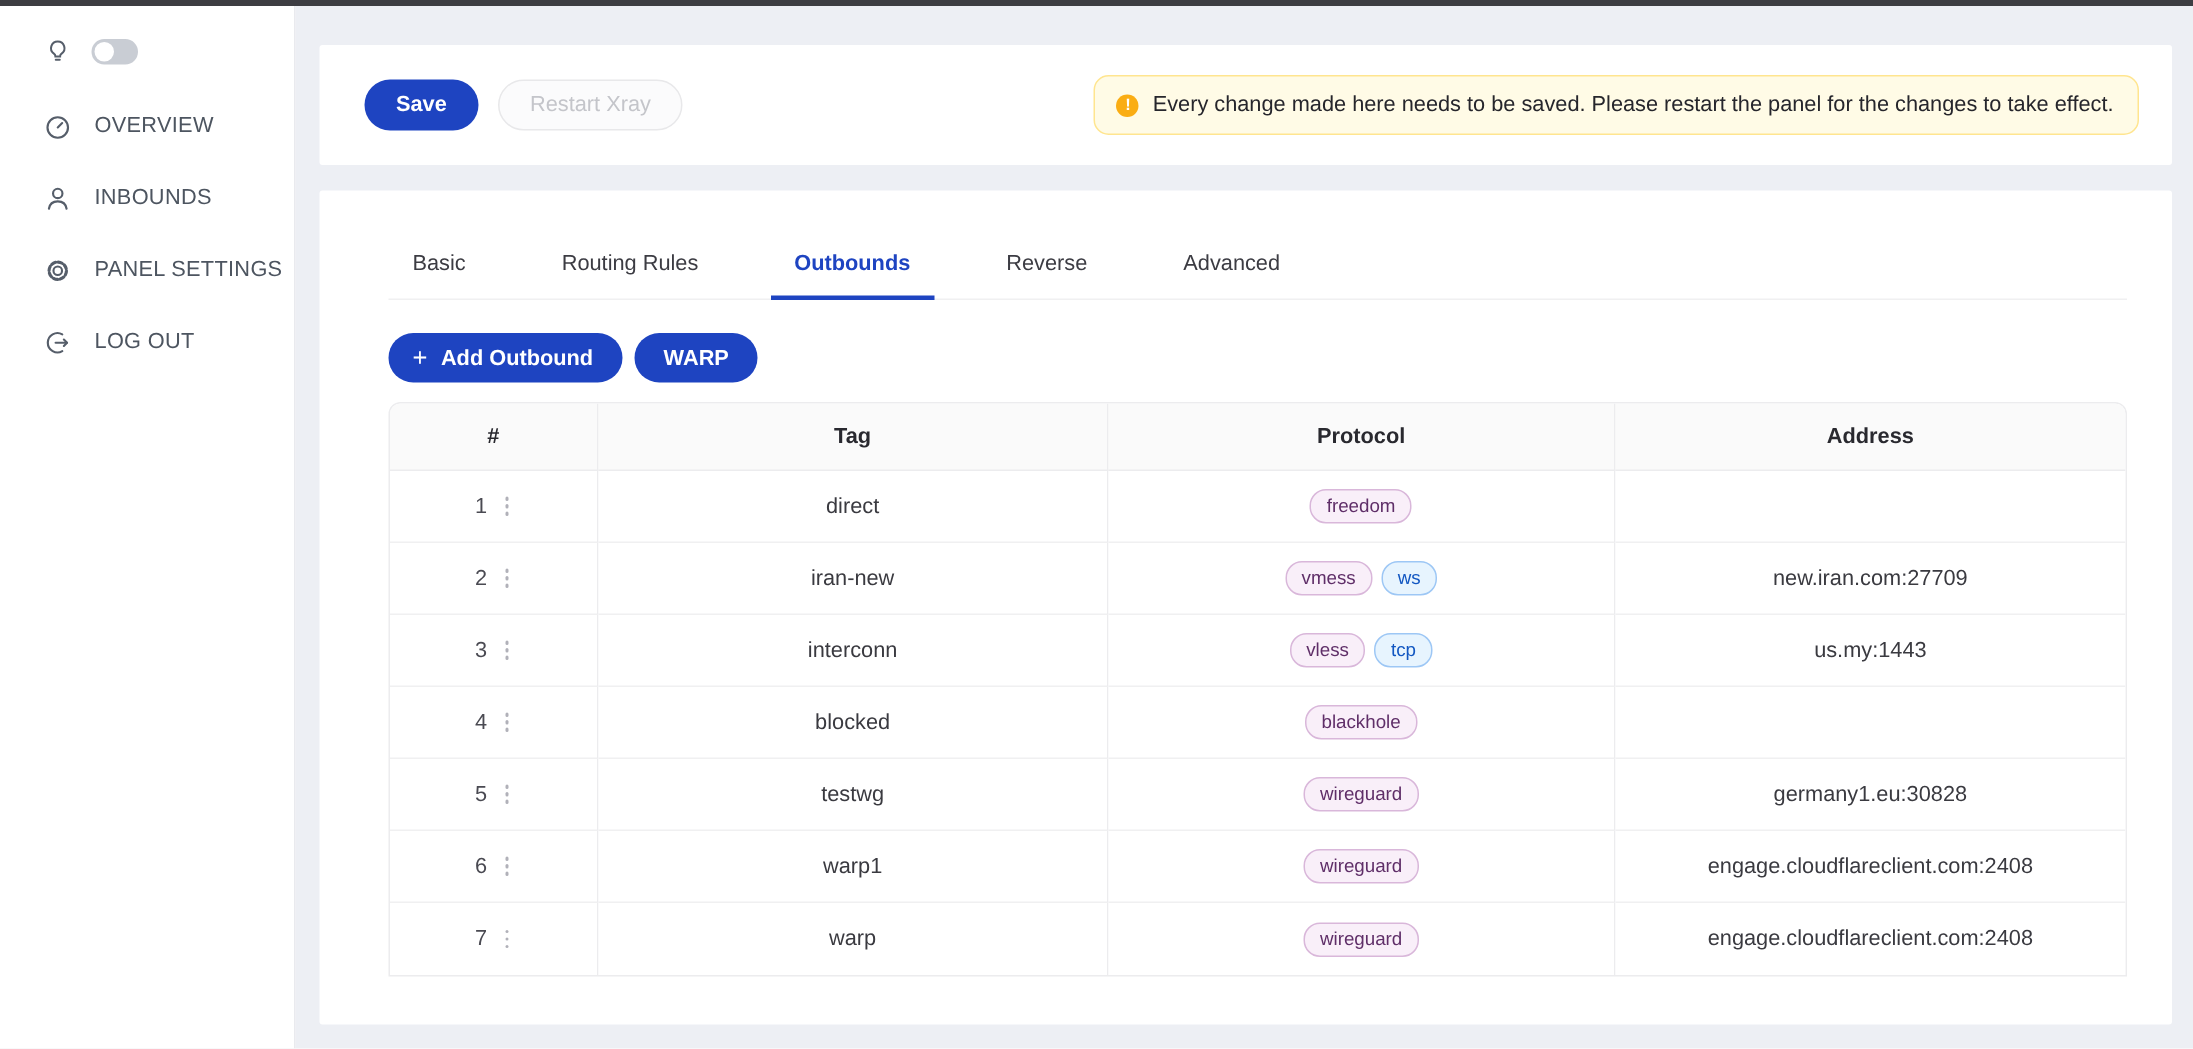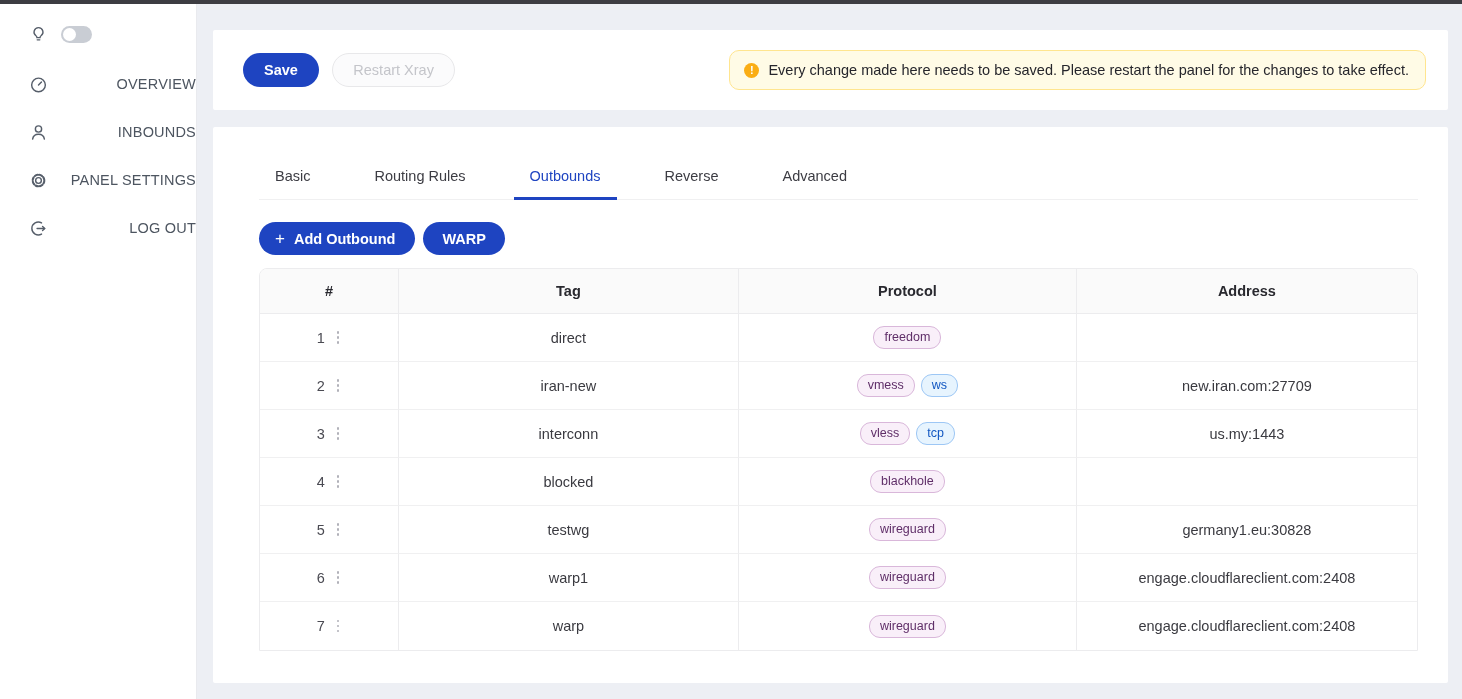--- a/index.html
+++ b/index.html
@@ -34,21 +34,21 @@
     background:#c9cdd4; position:relative; cursor:pointer;
   }
   .toggle .knob {
     position:absolute; top:2px; left:2px; width:13px; height:13px;
     border-radius:50%; background:#ffffff;
   }
   .menu { list-style:none; }
   .menu-item {
     height:48px; display:flex; align-items:center; gap:15px;
     padding-left:29px; cursor:pointer;
-    font-size:14.5px; letter-spacing:.2px; color:#4d5560;justify-content:space-between;
+    font-size:14.5px; letter-spacing:.2px; color:#4d5560;
   }
   .menu-item svg { width:19px; height:19px; stroke:#565e6a; fill:none; stroke-width:1.5; flex:none; }
   .menu-item.active {
     margin:4px 7px; height:40px; padding-left:22px;
     background:#14267d; border-radius:10px;
     color:#ffffff; font-weight:600; gap:15px;
   }
   .menu-item.active svg { stroke:#ffffff; }
 
   
@@ -87,21 +87,21 @@
 
   
   .tabs {
     display:flex; gap:32px; padding-top:28px;
     border-bottom:1px solid #f0f0f1;
   }
   .tab {
     padding:13px 16px; font-size:14.5px; color:#3c3c43;
     cursor:pointer; border-bottom:3px solid transparent; margin-bottom:-1px;
   }
-  .tab.active { color:#1e44c1; font-weight:400; border-bottom-color:#1e44c1; }
+  .tab.active { color:#1e44c1; font-weight:700; border-bottom-color:#1e44c1; }
 
   
   .toolbar { margin-top:22px; display:flex; gap:8px; }
   .btn-add { padding:8px 20px 8px 16px; }
   .btn-add .plus { font-size:17px; font-weight:400; margin-right:9px; line-height:1; }
   .btn-warp { padding:8px 19px; }
 
   
   .table-wrap {
     margin-top:13px;

